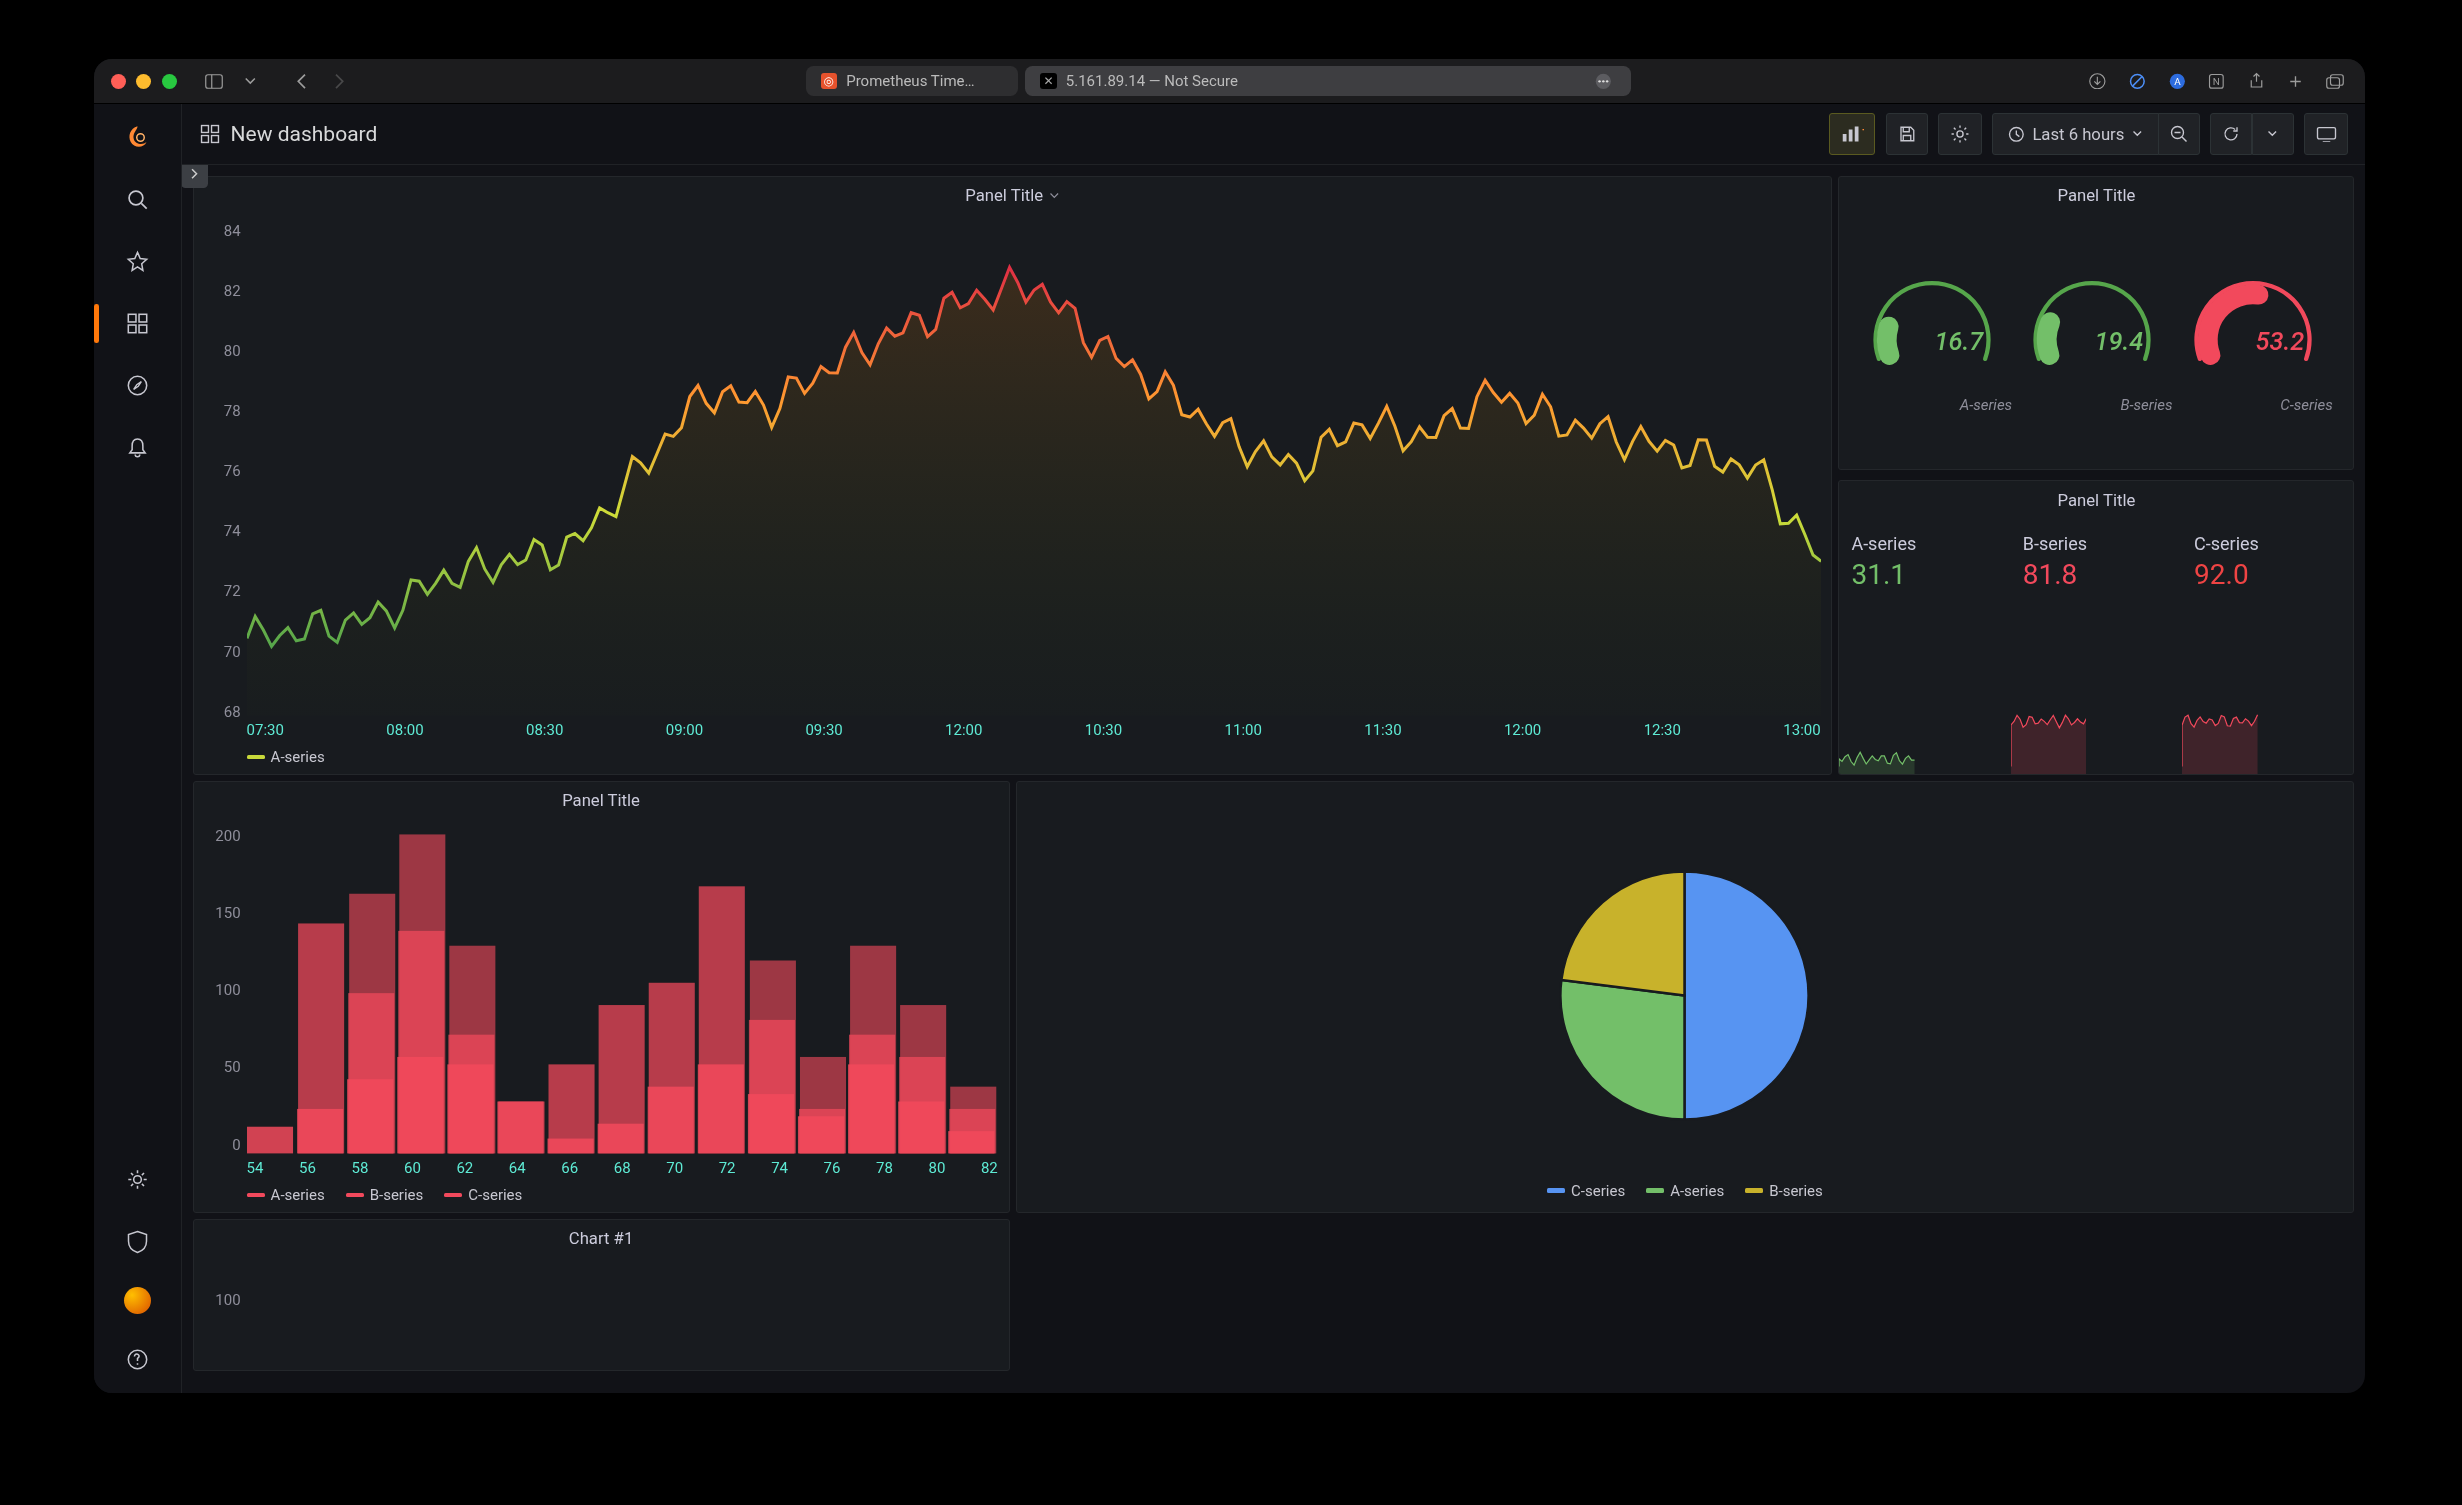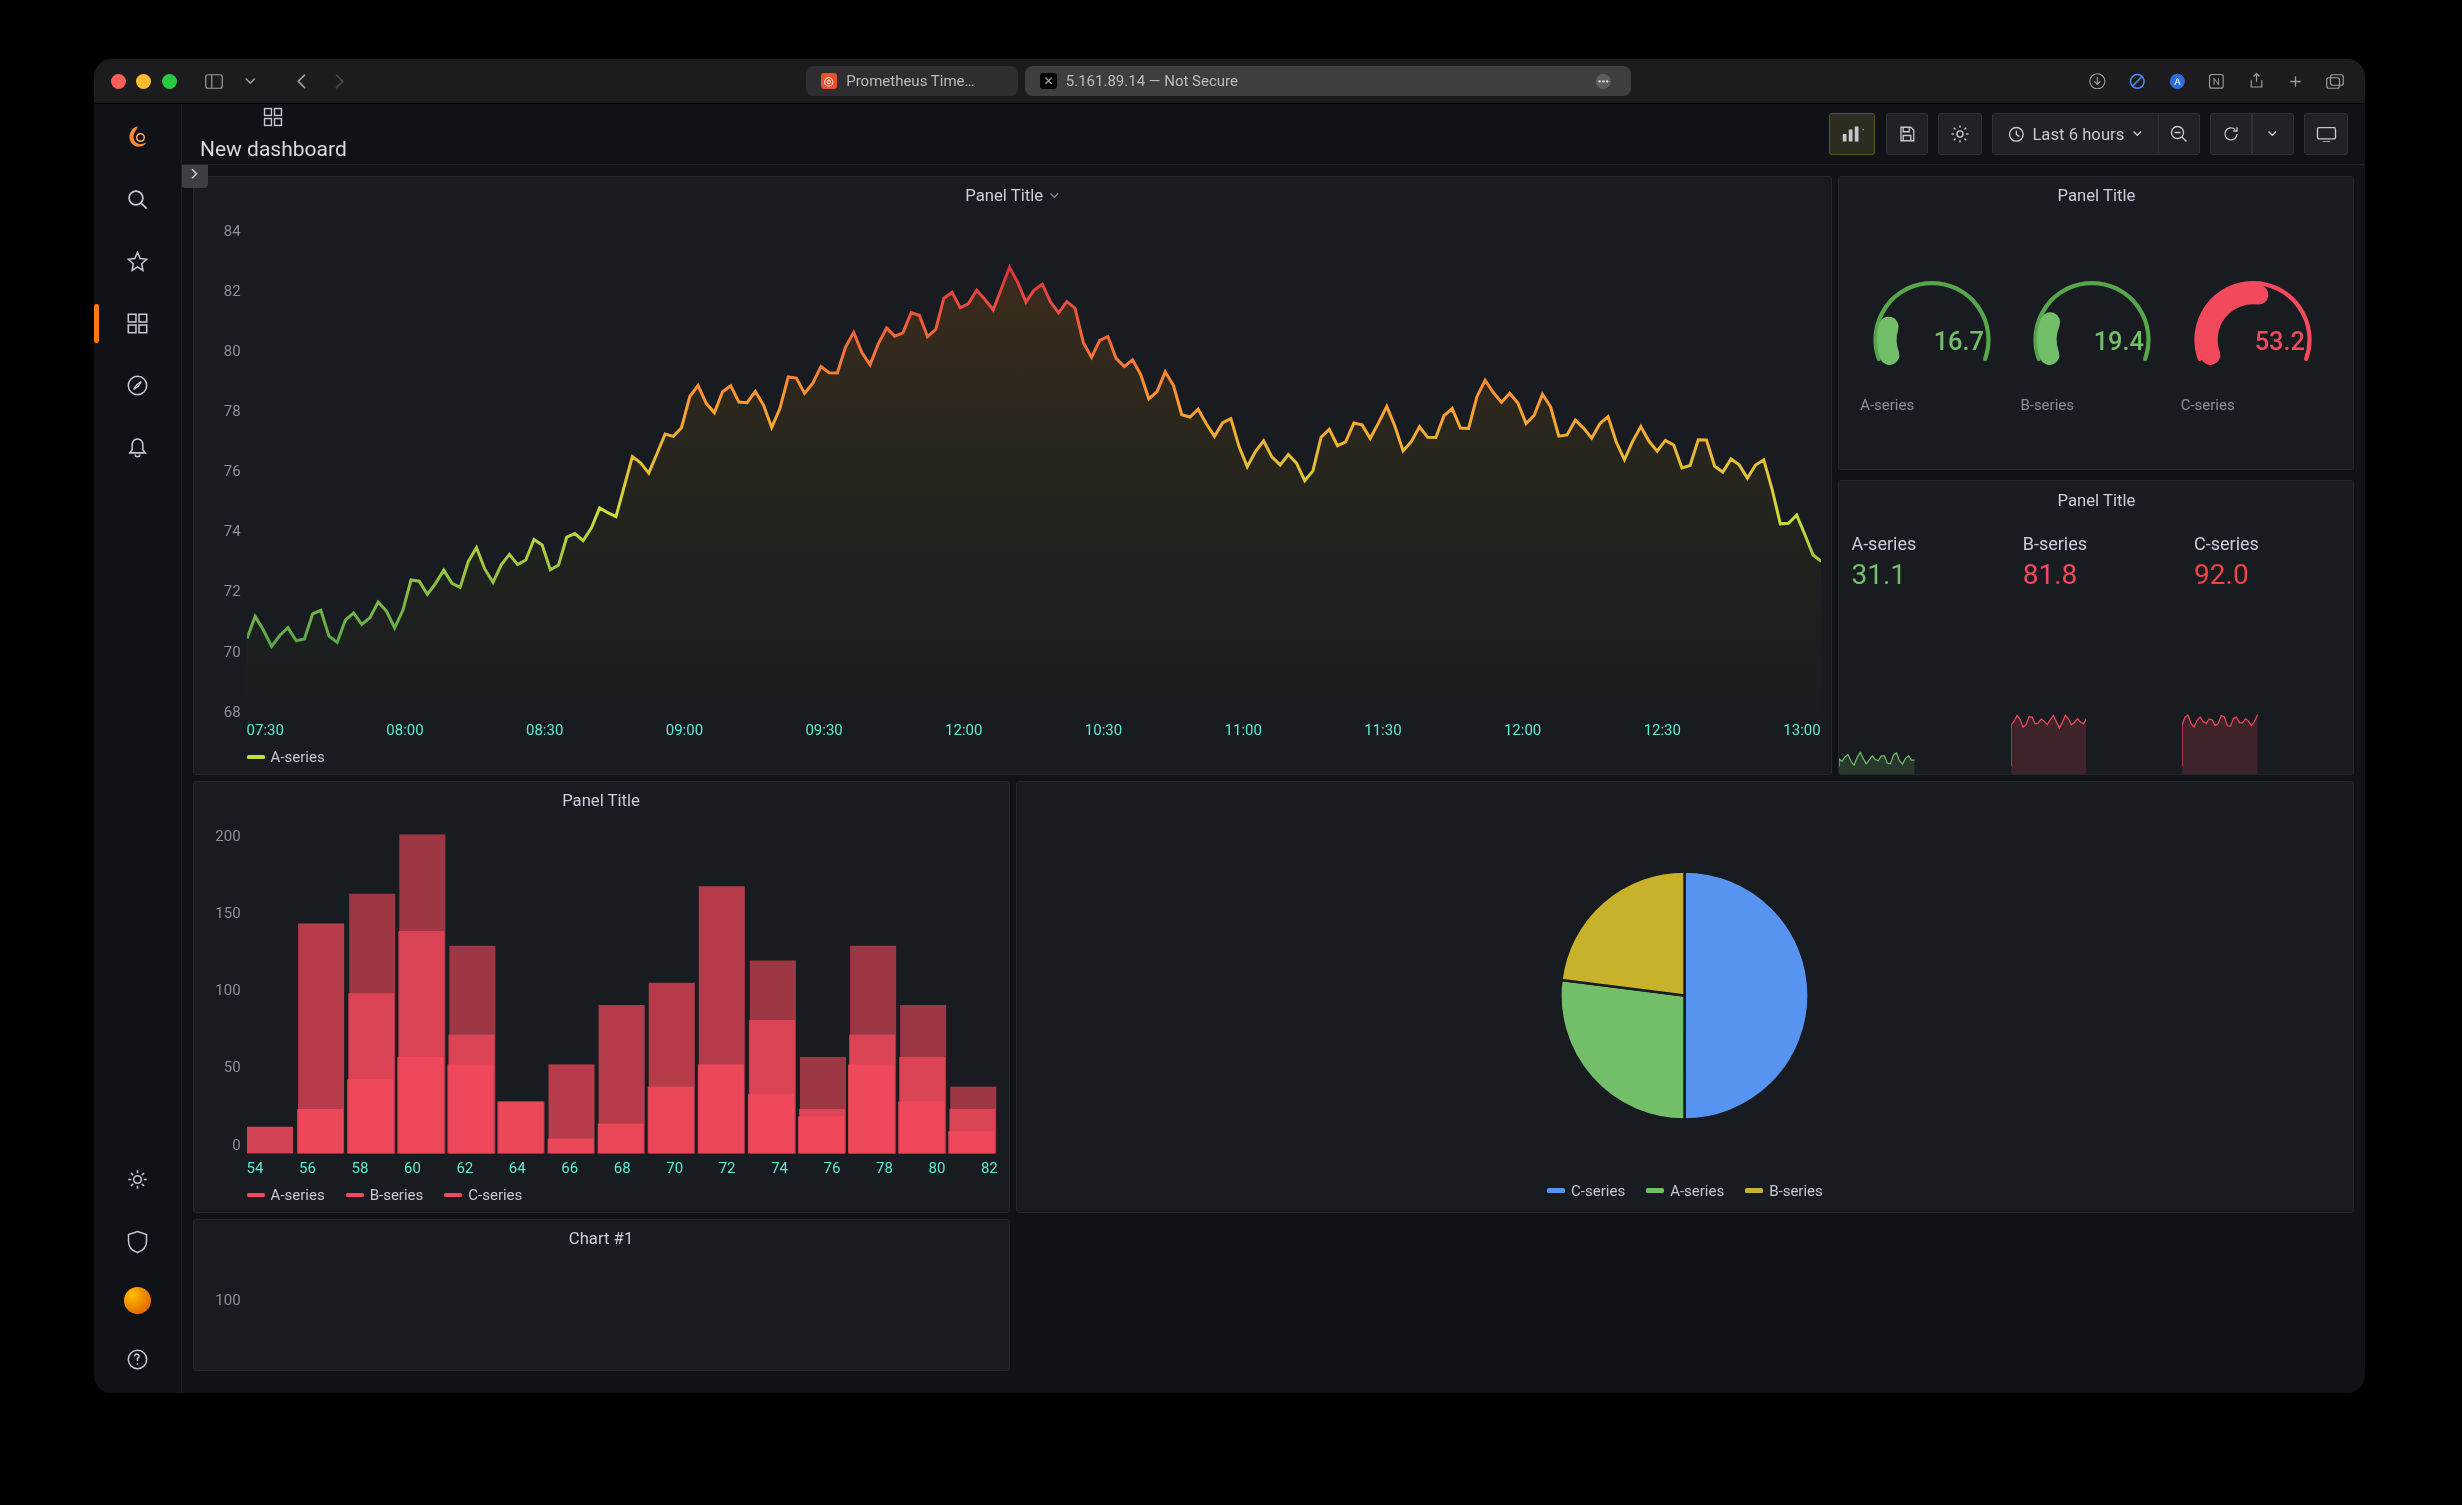--- a/index.html
+++ b/index.html
@@ -142,21 +142,20 @@
     gap: 10.6px;
     border-bottom: 0.8px solid #202226;
   }
   .breadcrumb {
     display: flex;
     align-items: center;
     gap: 10.6px;
     padding-left: 18px;
     font-size: 21px;
     color: #d8d9da;
-    flex-direction: column;
   }
   .topbar .spacer { flex:1; }
   .tb-btn {
     height: 42px;
     min-width: 42px;
     padding: 0 10.6px;
     background: #202226;
     border: 0.8px solid #2c3235;
     border-radius: 3px;
     display: inline-flex;
@@ -271,21 +270,22 @@
   
   .gauge-row {
     flex:1;
     display: flex;
     justify-content: space-around;
     align-items: center;
     padding: 7.6px 7.6px 0 7.6px;
   }
   .gauge {
     width: 152px;
-    text-align: left;
+    text-align: right;
+    font-style: italic;
   }
   .gauge-label { margin-top: 13.6px; color: #8e8e9a; font-size: 15px; }
 
   
   .stats-row {
     flex:1;
     display: grid;
     grid-template-columns: 1fr 1fr 1fr;
   }
   .stat {

